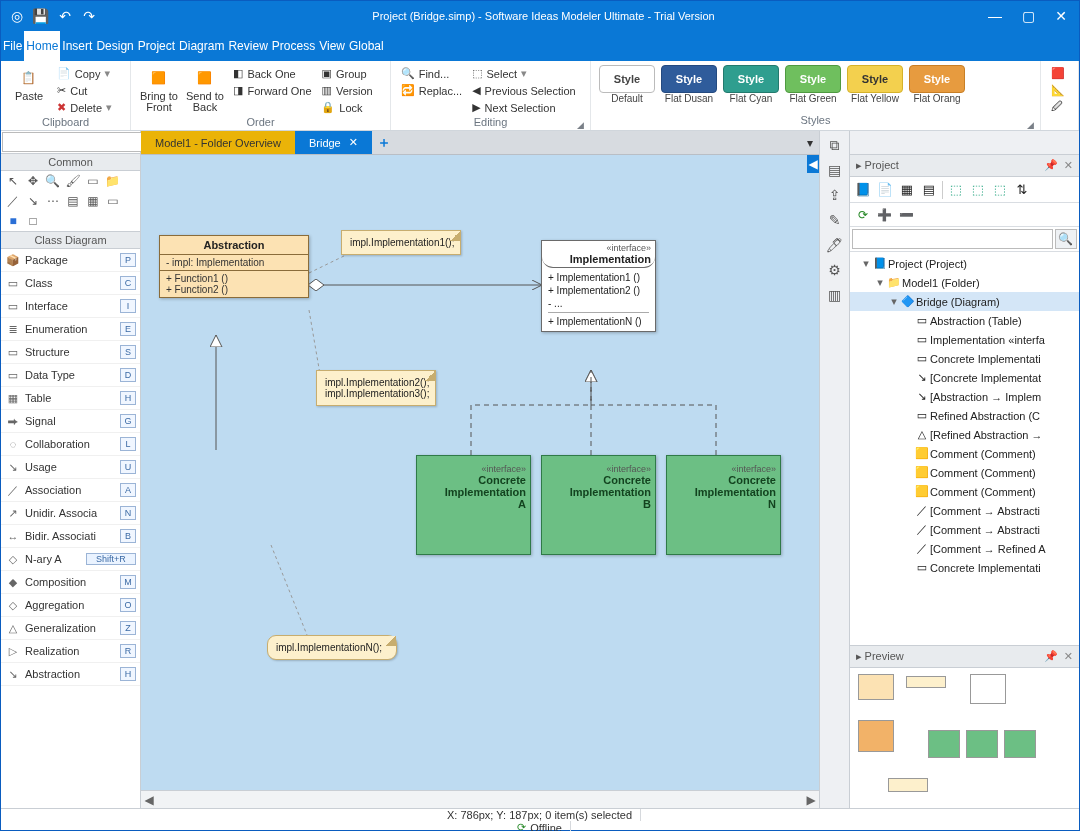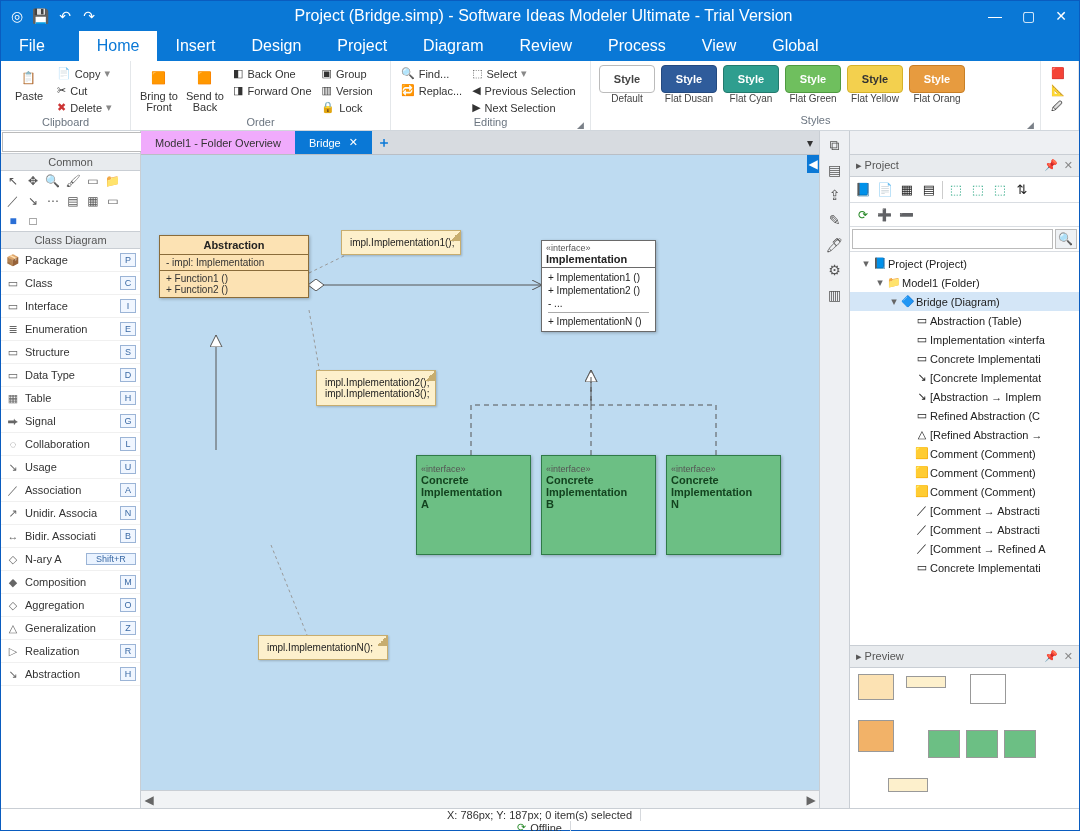--- a/index.html
+++ b/index.html
@@ -2,26 +2,26 @@
 <html><head>
 <meta charset="utf-8">
 <style>
 * { box-sizing: border-box; margin: 0; padding: 0; font-family: "Segoe UI", Tahoma, sans-serif; }
 html, body { height: 100%; }
 body { background: #000; display: flex; align-items: flex-start; justify-content: center; overflow: hidden; }
 .app { width: 1080px; height: 831px; background: #fff; display: flex; flex-direction: column; font-size: 12px; color: #222; border:1px solid #0a5cbf;}
 .titlebar { background: #0a78d6; height: 30px; display: flex; align-items: center; color: #fff; padding: 0 6px; }
 .titlebar .qat { display:flex; gap:4px; align-items:center; }
 .titlebar .qat span { width:20px; height:20px; display:flex; align-items:center; justify-content:center; color:#fff; font-size:14px;}
-.titlebar .title { flex:1; text-align:center; font-size:16px; }
+.titlebar .title { flex:1; text-align:center; font-size:11px; }
 .titlebar .winbtns { display:flex; gap:20px; font-size:14px; padding-right:6px;}
 .menubar { background:#0a78d6; height:30px; display:flex; align-items:stretch; color:#fff; }
-.menubar .menu-item { padding:0 18px; display:flex; align-items:center; font-size:16px; cursor:default; }
+.menubar .menu-item { padding:0 2px; display:flex; align-items:center; font-size:12px; cursor:default; }
 .menubar .menu-item.file { background:#0a78d6; }
-.menubar .menu-item.active { background:#fff; color:#0a78d6;margin-left:16px; }
+.menubar .menu-item.active { background:#fff; color:#0a78d6; }
 .menubar .spacer { flex:1; }
 .menubar .search { width:230px; margin:3px 8px 3px 4px; }
 .menubar .search input { width:100%; height:22px; border:1px solid #3b94df; background:#2089df; color:#dff; padding:0 6px; font-size:11px;}
 .menubar .search input::placeholder { color:#cfe6f8; }
 .ribbon { background:#fff; height:70px; border-bottom:1px solid #d0d6dc; display:flex; }
 .ribbon-group { border-right:1px solid #e4e7ea; padding:2px 6px 0 6px; display:flex; flex-direction:column; }
 .ribbon-group .row { display:flex; gap:2px; flex:1;}
 .ribbon-group .label { text-align:center; color:#6b7580; font-size:11px; height:16px; position:relative;}
 .ribbon-group .label .launcher { position:absolute; right:0; bottom:0; color:#7a8088; font-size:9px;}
 .rb-big { display:flex; flex-direction:column; align-items:center; width:44px; padding-top:2px; }
@@ -41,36 +41,36 @@
 .lp-toolbar span { width:16px; height:16px; display:inline-flex; align-items:center; justify-content:center; font-size:12px; color:#555;}
 .lp-list { flex:1; overflow:hidden;}
 .lp-row { display:flex; align-items:center; height:23px; padding:0 4px; border-bottom:1px solid #f0f0f0; font-size:11px; color:#333; justify-content:space-between;}
 .lp-row .ico { width:16px; display:flex; justify-content:center; color:#666;}
 .lp-row .txt { flex:1; padding-left:4px; white-space:nowrap; overflow:hidden;}
 .lp-row .key { width:16px; height:14px; border:1px solid #9bb4d6; font-size:9px; display:flex; align-items:center; justify-content:center; color:#3b6aa5; background:#f0f6ff;}
 .lp-row .keywide { width:50px; font-size:9px; border:1px solid #9bb4d6; color:#3b6aa5; background:#eaf3ff; text-align:center;}
 .center { flex:1; display:flex; flex-direction:column; min-width:0;}
 .tabs { height:24px; background:#d7dbe0; display:flex; align-items:stretch; gap:0; border-bottom:1px solid #b9bec5;}
 .tab { padding:0 14px; display:flex; align-items:center; gap:8px; font-size:11px;}
-.tab.inactive { background:#f0abfc; color:#333;}
+.tab.inactive { background:#eab308; color:#333;}
 .tab.active { background:#0a78d6; color:#fff; border-radius:0 0 0 0;}
 .tab .close { font-size:11px;}
 .tabs .plus { width:24px; display:flex; align-items:center; justify-content:center; color:#0a78d6; font-size:14px; font-weight:bold;}
 .tabs .filler { flex:1; }
 .tabs .menu { width:18px; display:flex; align-items:center; justify-content:center; color:#333;}
 .canvas-wrap { flex:1; position:relative; overflow:hidden; background:#bedbf1;}
 .canvas { position:absolute; inset:0; background:#bedbf1; }
 .uml-box { position:absolute; border:1px solid #8a6c3a; background:#fce2b3; box-shadow:1px 1px 3px rgba(0,0,0,.25);}
 .uml-box .head { text-align:center; font-weight:bold; padding:3px 4px; border-bottom:1px solid #8a6c3a; font-size:11px;}
 .uml-box .sect { border-bottom:1px solid #8a6c3a; padding:2px 6px; font-size:10px; color:#333;}
 .uml-box .sect:last-child { border-bottom:none; }
 .note { position:absolute; background:#fdf0cc; border:1px solid #c7ad6f; padding:6px 8px; font-size:10px; box-shadow:1px 1px 2px rgba(0,0,0,.2);}
 .note::after { content:""; position:absolute; top:0; right:0; width:10px; height:10px; background:linear-gradient(135deg,#fdf0cc 50%, #c7ad6f 50%);}
 .iface { position:absolute; background:#fff; border:1px solid #6a6a6a; font-size:10px; box-shadow:1px 1px 3px rgba(0,0,0,.25);}
-.iface .head { text-align:left; border-bottom:1px solid #6a6a6a; padding:2px 4px;}
+.iface .head { text-align:right; border-bottom:1px solid #6a6a6a; padding:2px 4px;border-radius:11px;}
 .iface .head .stereo { font-size:9px; color:#555;}
 .iface .head .nm { font-weight:bold; font-size:11px;}
 .iface .body { padding:3px 6px; line-height:13px;}
 .green { background:#6cbf84 !important; border-color:#2f7a48 !important;}
 .green .head { border:none !important; padding:8px 4px;}
 .green .stereo { color:#1e5631;}
 .green .nm { color:#13431f; }
 .refined { background:#f2b268 !important; border-color:#b87426 !important;}
 svg.lines { position:absolute; inset:0; width:100%; height:100%; pointer-events:none;}
 .hscroll { height:18px; background:#f1f3f5; border-top:1px solid #c9ced4; display:flex; align-items:center;}
@@ -487,21 +487,21 @@
                 <div class="stereo">«interface»</div>
                 <div class="nm"><span>Concrete</span><br><span>Implementation</span><br><span>N</span></div>
               </div>
           </div>
 
           <div class="note" style="left:200px; top:75px; width:120px;">impl.Implementation1();</div>
           <div class="note" style="left:175px; top:215px; width:120px;">
             <div>impl.Implementation2();</div>
               <div>impl.Implementation3();</div>
           </div>
-          <div class="note" style="left:117px; top:480px; width:130px;">impl.ImplementationN();</div>
+          <div class="note" style="left:126px; top:480px; width:130px;border-radius:9px;">impl.ImplementationN();</div>
 
         </div>
 
         <div style="position:absolute; right:0; top:0; width:12px; height:18px; background:#0a78d6; color:#fff; display:flex; align-items:center; justify-content:center;">◀</div>
       </div>
       <div class="hscroll">
         <div class="arrow">◀</div>
           <div class="track"></div>
           <div class="arrow">▶</div>
       </div>

